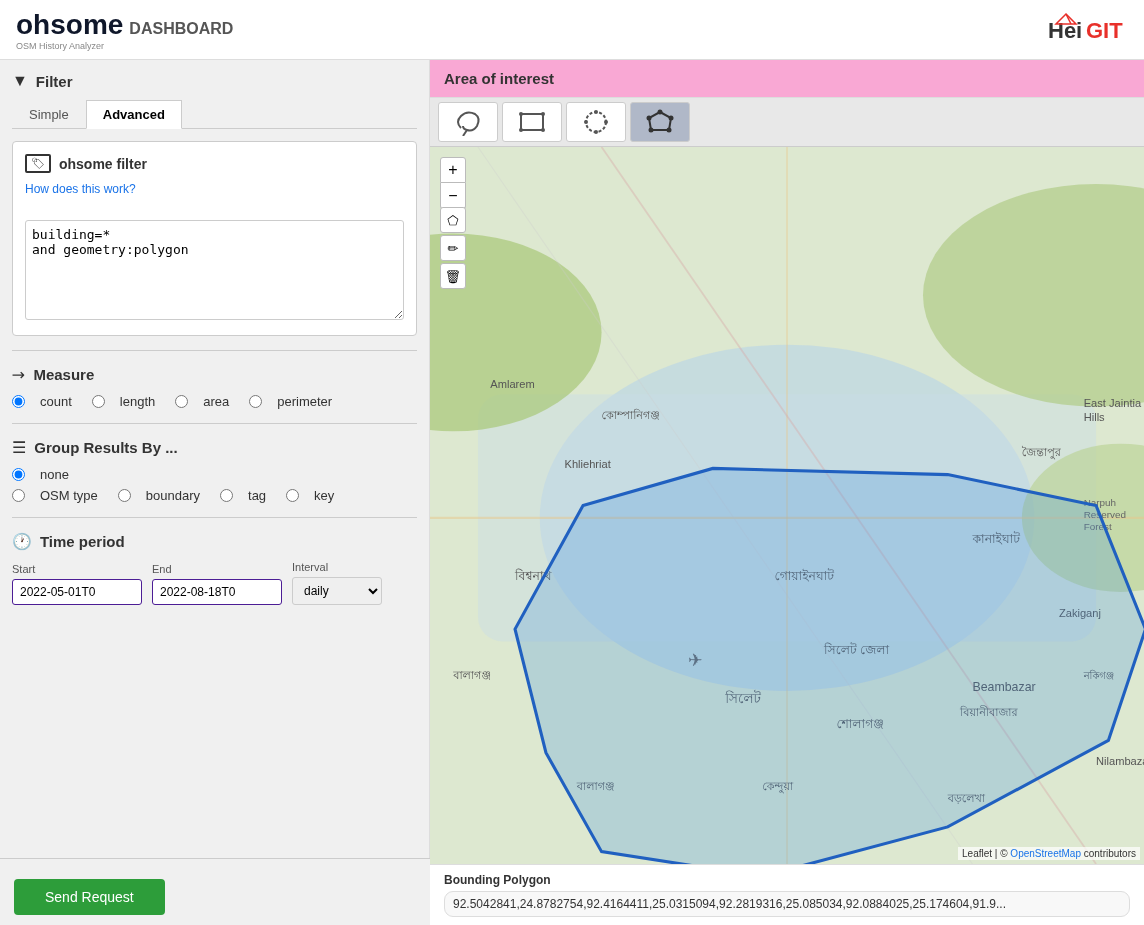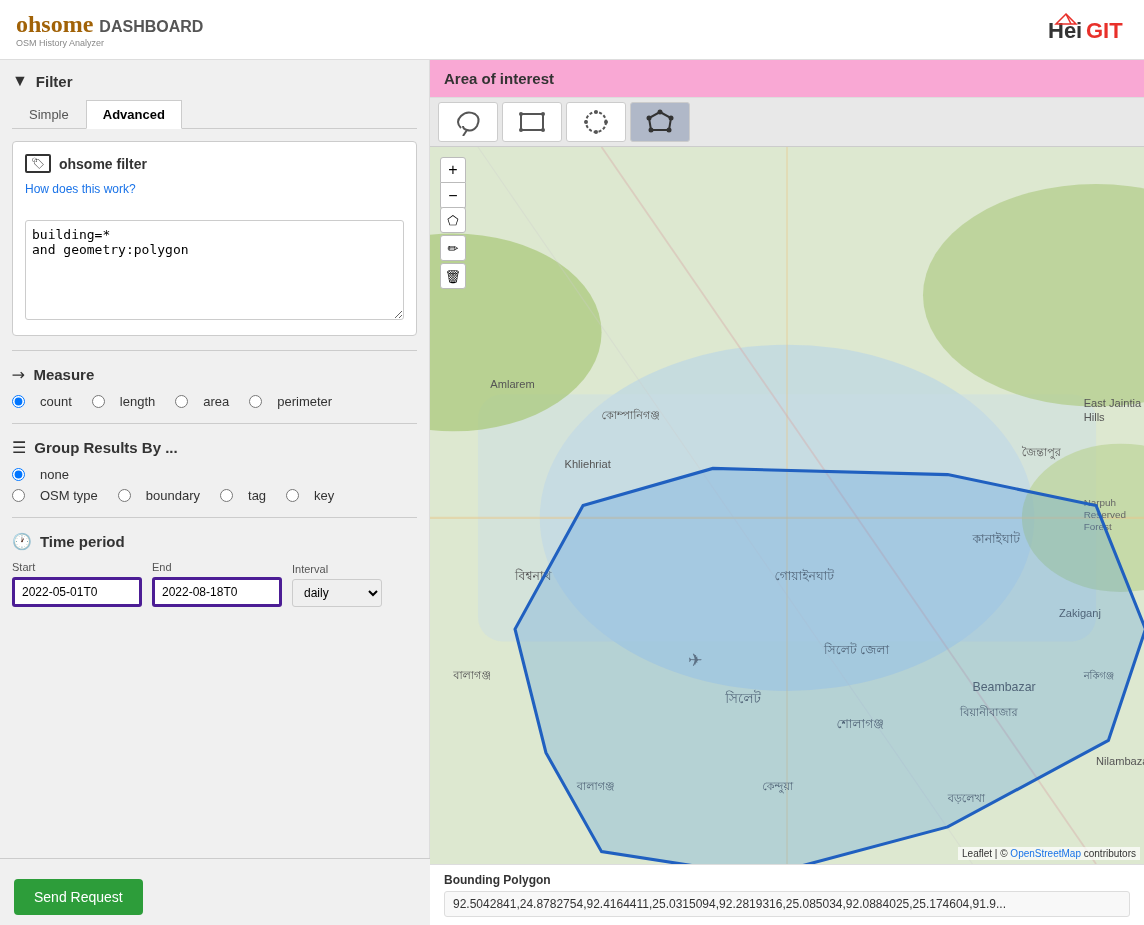--- a/index.html
+++ b/index.html
@@ -67,32 +67,32 @@
     
     .group-section { margin-bottom: 14px; }
     .group-row { display: flex; gap: 20px; align-items: center; margin-top: 6px; flex-wrap: wrap; }
 
     
     .time-section { margin-bottom: 14px; }
     .time-inputs { display: flex; gap: 10px; align-items: flex-end; margin-top: 8px; }
     .time-field { display: flex; flex-direction: column; gap: 4px; }
     .time-label { font-size: 11px; color: #555; }
     .time-input {
-      border: 3px solid #4c1d95; border-radius: 3px; padding: 5px 7px;
+      border: 1px solid #4c1d95; border-radius: 3px; padding: 5px 7px;
       font-size: 12px; width: 130px;
     }
     .interval-select {
       border: 1px solid #ccc; border-radius: 3px; padding: 5px 7px;
       font-size: 12px; width: 90px;
     }
 
     
     .send-btn {
       background: #2d9d3a; color: #fff; border: none; border-radius: 4px;
-      padding: 10px 20px; font-size: 14px; cursor: pointer; margin: 10px 0 0 0;
+      padding: 10px 31px; font-size: 14px; cursor: pointer; margin: 10px 0 0 0;
     }
 
     
     .right-panel {
       flex: 1; display: flex; flex-direction: column; background: #f9a8d4;
     }
     .map-header {
       padding: 10px 14px; font-size: 15px; font-weight: bold; border-bottom: 1px solid #ddd;
     }
 
@@ -141,42 +141,42 @@
     }
     .map-attribution a { color: #1a73e8; text-decoration: none; }
 
     
     .map-bottom {
       padding: 8px 14px; border-top: 1px solid #ddd; background: #fff;
     }
     .bounding-label { font-size: 12px; font-weight: bold; margin-bottom: 4px; }
     .bounding-value {
       font-size: 12px; color: #333; background: #f8f8f8;
-      border: 1px solid #ddd; border-radius: 3px; padding: 5px 8px;
+      border: 1px solid #ddd; border-radius: 9px; padding: 5px 8px;
       overflow: hidden; text-overflow: ellipsis; white-space: nowrap;
     }
 
     
     .footer-row {
       padding: 10px 14px; border-top: 1px solid #ddd; background: #f0f0f0;
     }
 
     
     .terrain-svg {
       position: absolute; top: 0; left: 0; width: 100%; height: 100%;
     }
   </style>
 </head>
 <body>
 
 <div class="header">
   <div class="logo-area">
     <div>
       <div style="display:flex; align-items:baseline; gap:2px;">
-        <span style="color:#a16207; font-size:24px; font-weight:bold;font-family:Liberation Serif, serif;">ohsome</span>
+        <span style="color:#0f172a; font-size:28px; font-weight:bold;">ohsome</span>
         <span style="font-size:16px; font-weight:bold; color:#555; margin-left:4px;">DASHBOARD</span>
       </div>
       <div style="font-size:9px; color:#888;">OSM History Analyzer</div>
     </div>
   </div>
   <div style="display:flex; align-items:center;text-align:right;">
     <svg width="80" height="40" viewBox="0 0 80 40">
       <text x="0" y="28" font-size="22" font-weight="bold" fill="#333">Hei</text>
       <text x="38" y="28" font-size="22" font-weight="bold" fill="#e8302a">GIT</text>
 

